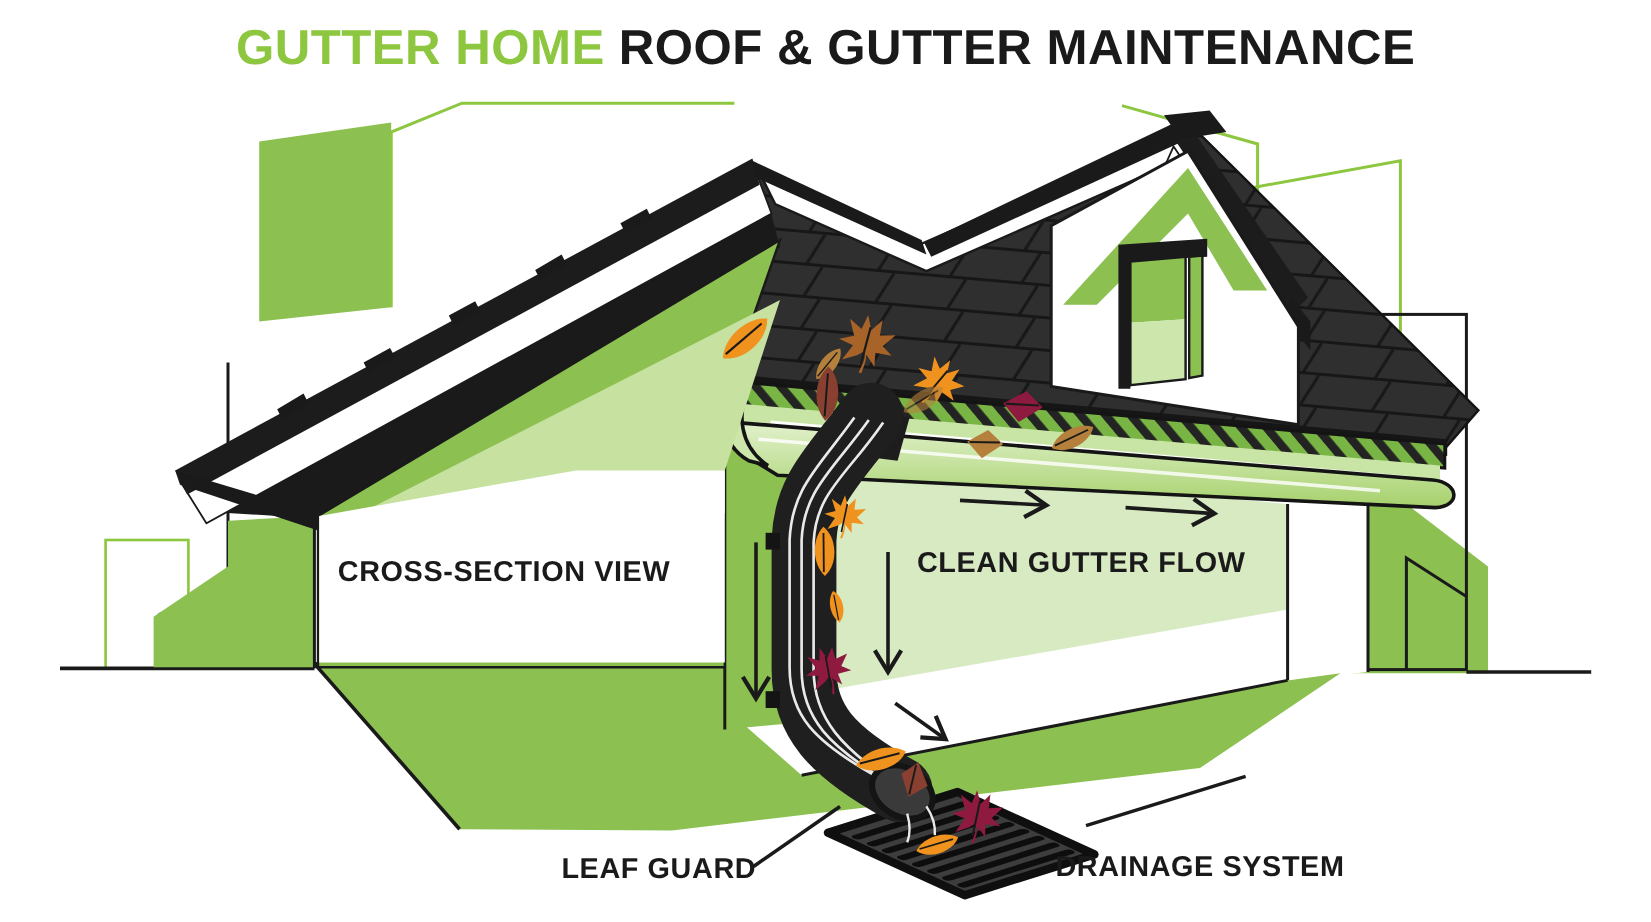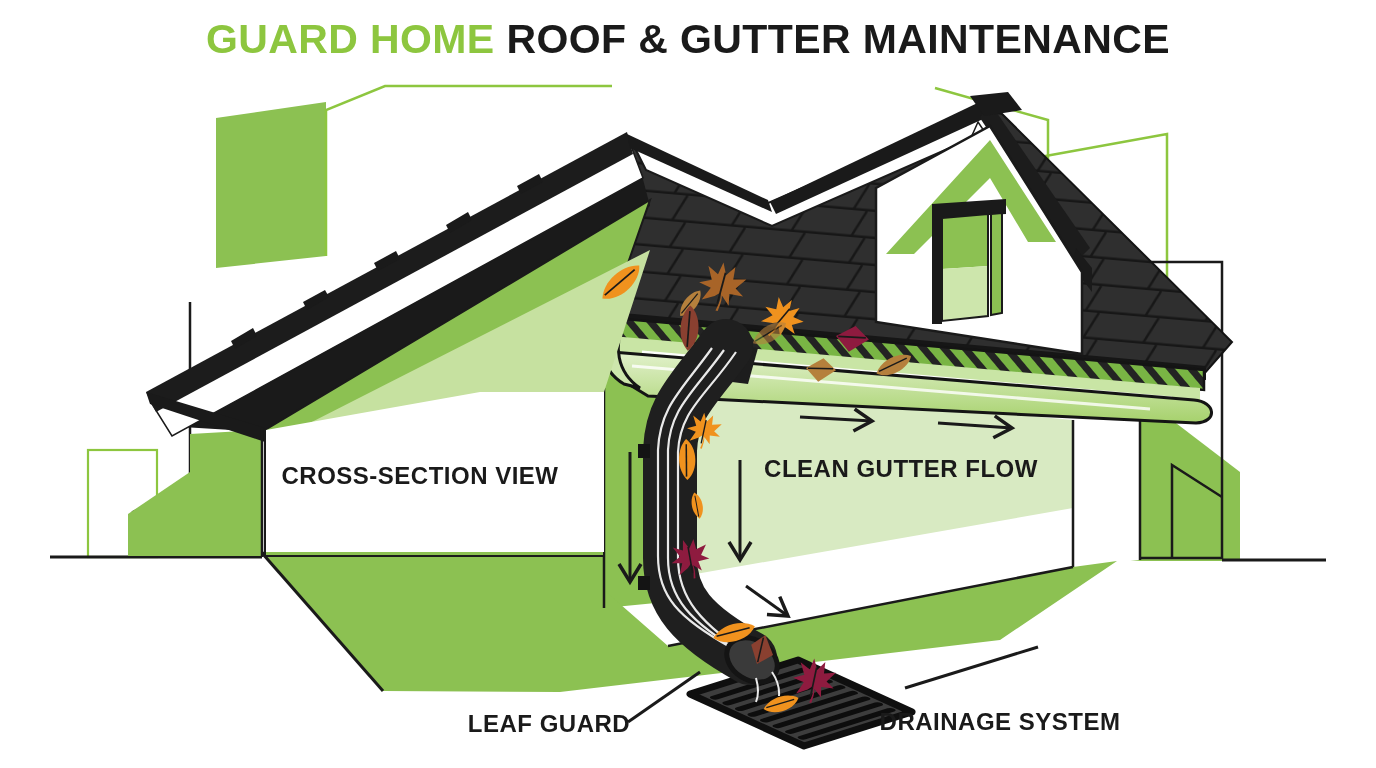--- a/index.html
+++ b/index.html
@@ -22,21 +22,21 @@
   .lf-rust{fill:var(--leaf_rust);}
   .lbl{font-family:"Liberation Sans",sans-serif;font-size:24px;font-weight:700;
        letter-spacing:.5px;fill:var(--ink);text-anchor:middle;}
 </style>
 </head>
 <body>
 
 <div class="stage">
 
   <div class="title">
-    <span class="hl">GUARD HOME</span><span> ROOF &amp; GUTTER MAINTENANCE</span>
+    <span class="hl">GUTTER HOME</span><span> ROOF &amp; GUTTER MAINTENANCE</span>
   </div>
 
   <svg class="scene" viewBox="0 0 1376 768">
     <defs>
       <pattern id="tiles" width="60" height="27" patternUnits="userSpaceOnUse" patternTransform="rotate(5)">
         <rect width="60" height="27" fill="#2F2F2F"></rect>
         <path d="M0 26 H60" stroke="#171717" stroke-width="3"></path>
         <path d="M42 0 L28 27" stroke="#171717" stroke-width="2.5"></path>
       </pattern>
       <pattern id="guard" width="16" height="16" patternUnits="userSpaceOnUse" patternTransform="rotate(-40)">

